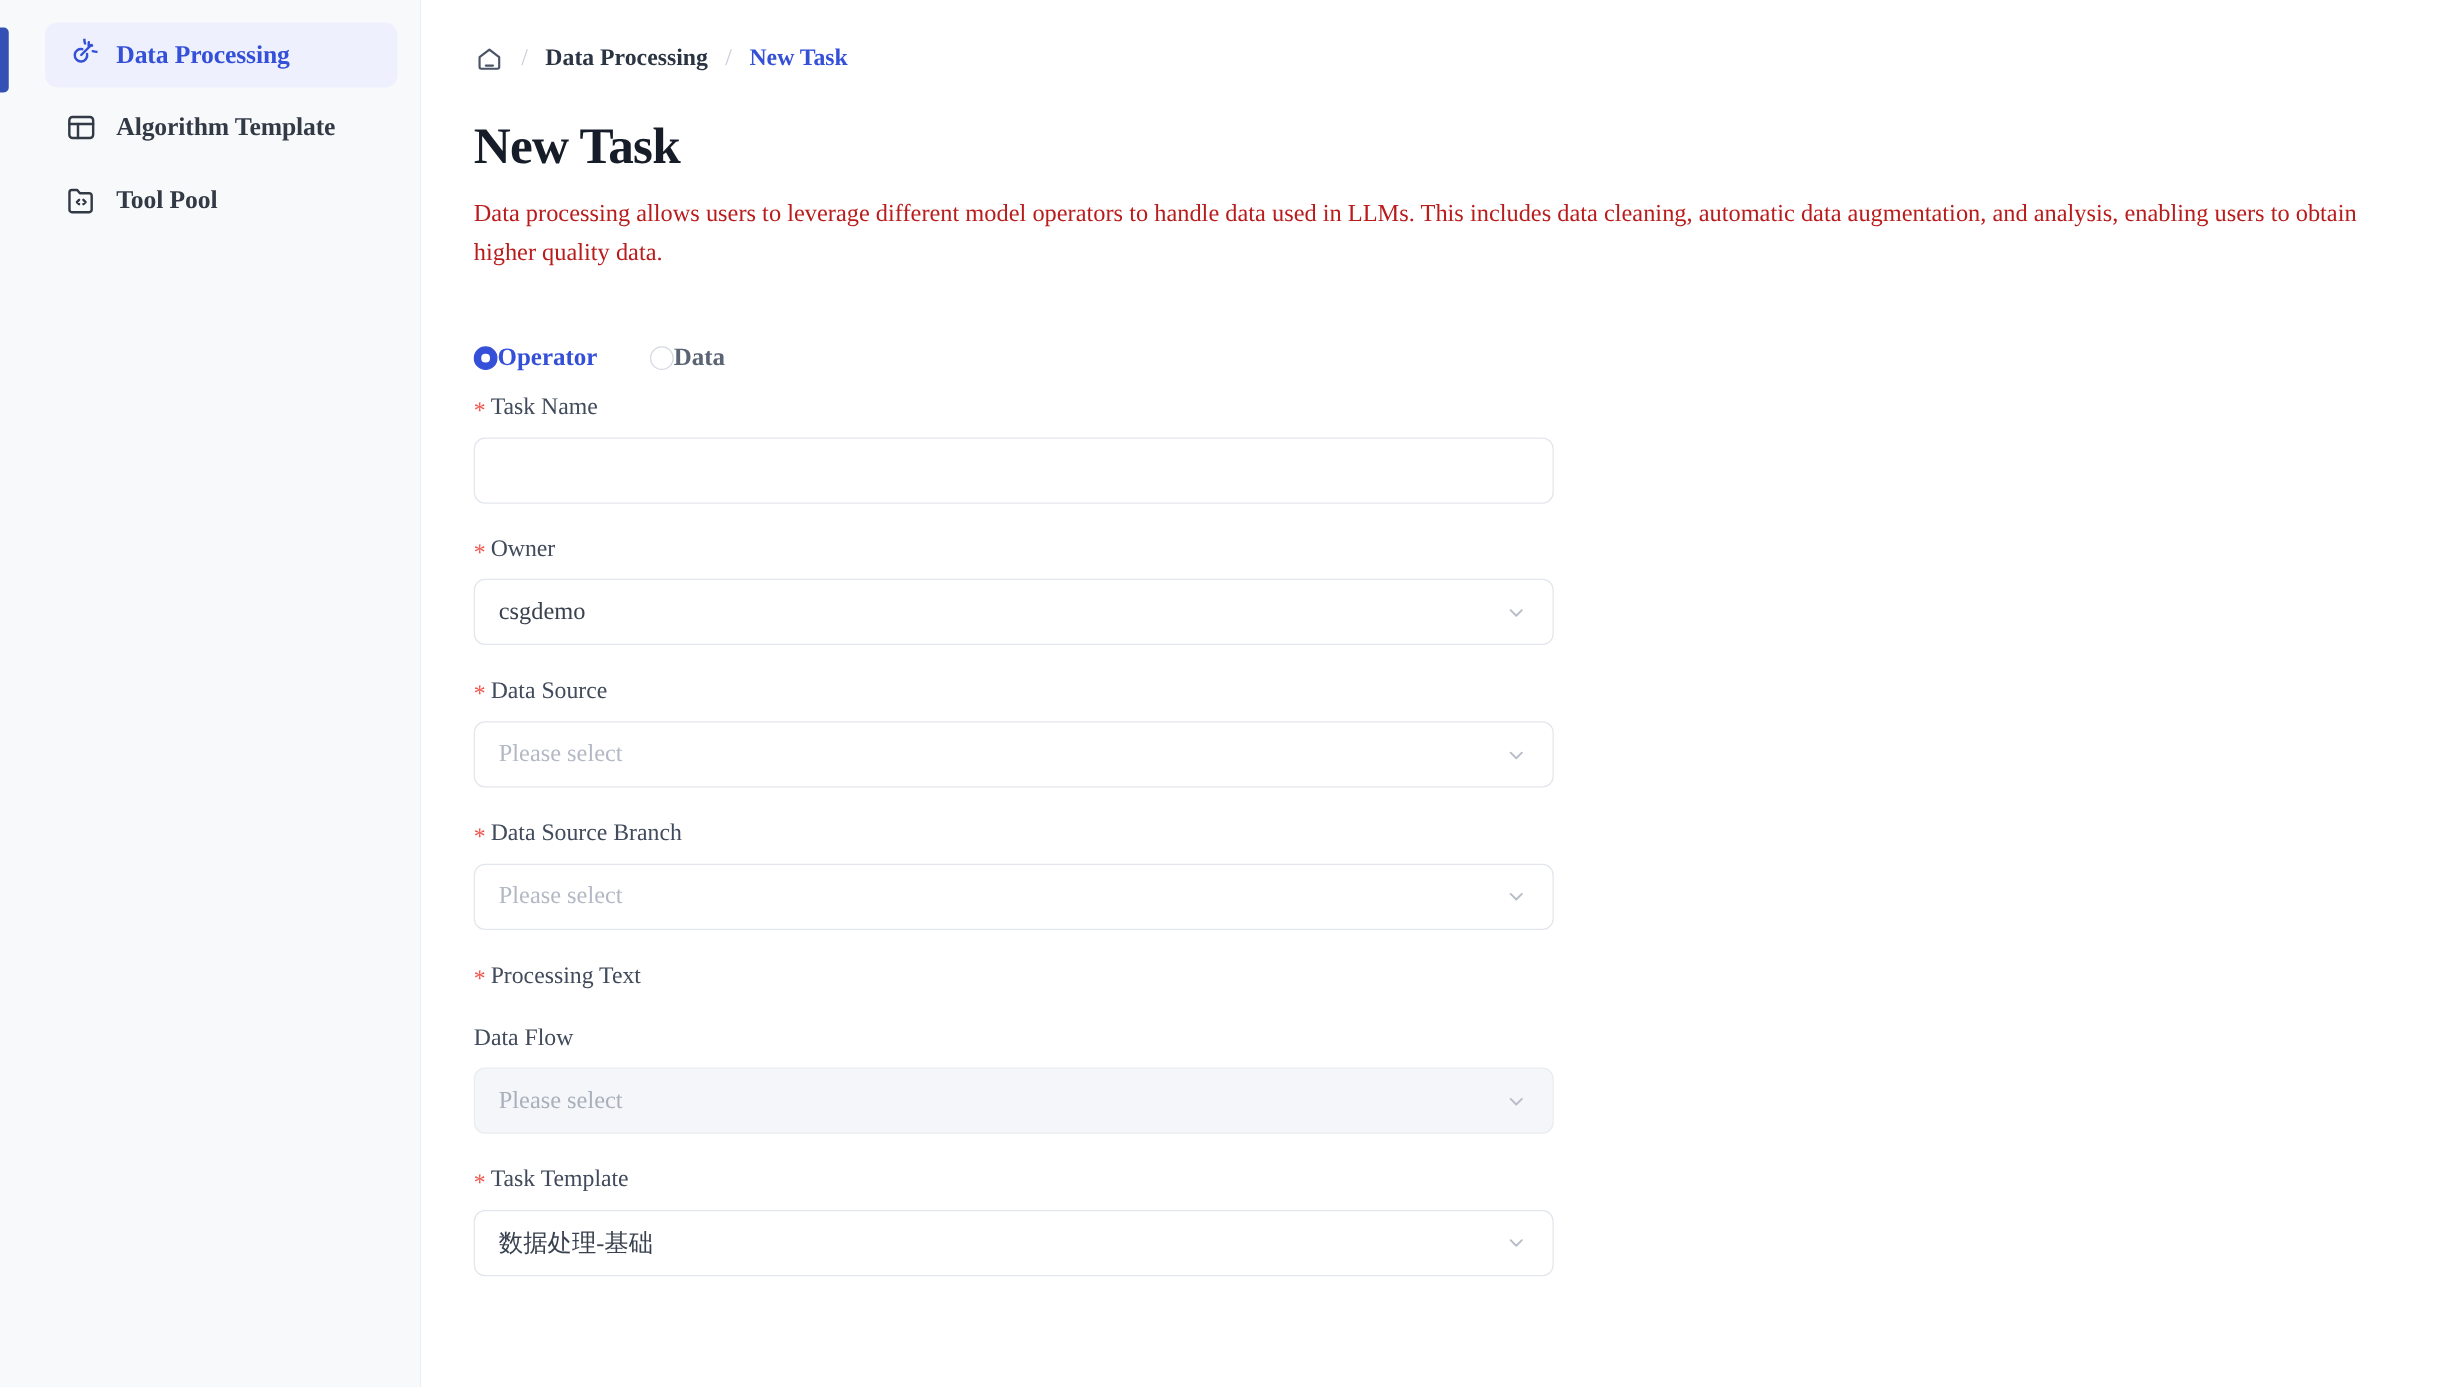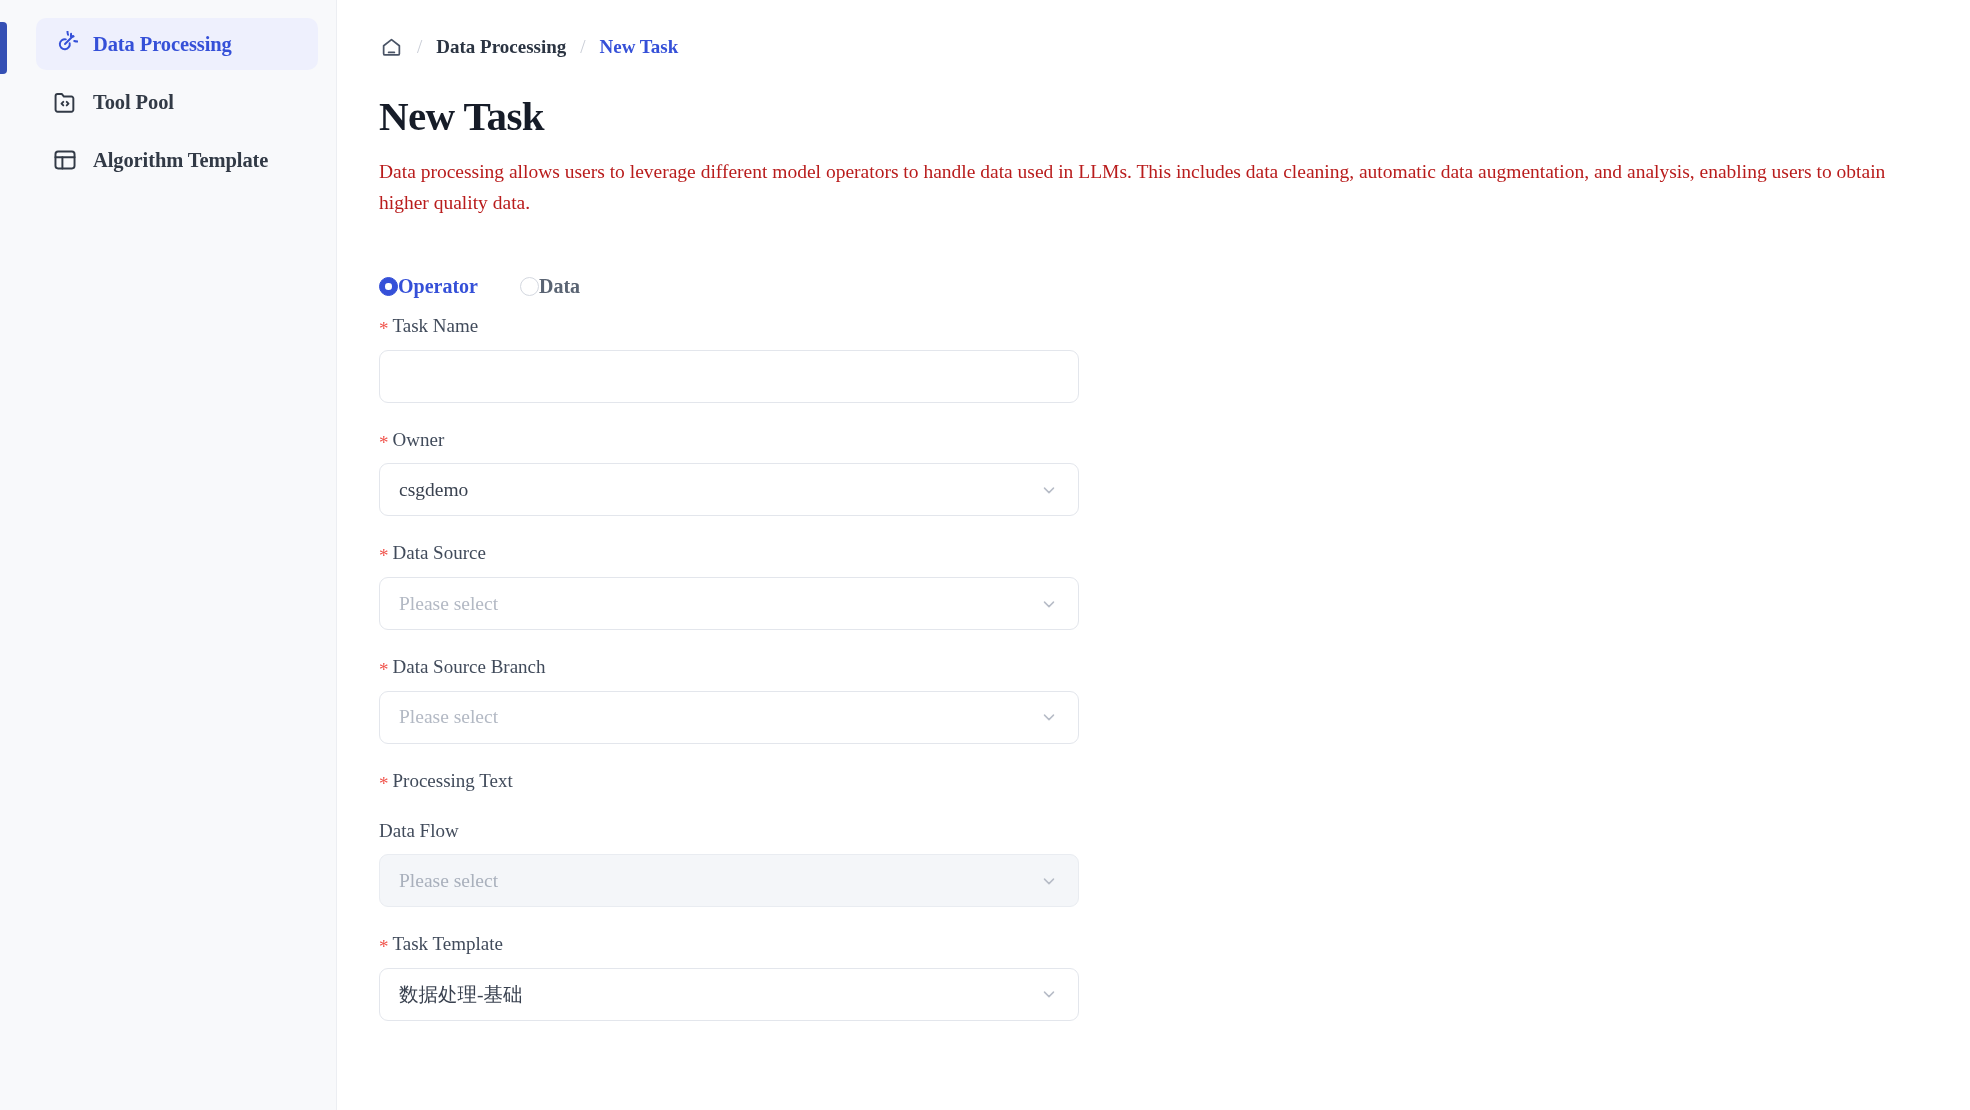--- a/index.html
+++ b/index.html
@@ -198,21 +198,21 @@
   }
   .req-star {
     color: #f0544c;
     font-size: 19px;
     line-height: 1;
     position: relative;
     top: 3px;
   }
 
   .control {
-    width: 700px;
+    width: 864px;
     height: 53px;
     border: 1px solid #e3e6ec;
     border-radius: 9px;
     background: #ffffff;
     display: flex;
     align-items: center;
     padding: 0 19px;
     font-size: 19.5px;
     color: #39414f;
     cursor: text;
@@ -255,37 +255,37 @@
             <path d="M12 12 19.4 4.6"></path>
             <path d="M17.6 2.6l-.2 2.6 2.6-.2"></path>
           </svg>
         </span>
         <span>Data Processing</span>
       </li>
 
       <li class="nav-item">
         <span class="nav-icon">
           <svg width="26" height="26" viewBox="0 0 24 24" fill="none" stroke="#323a46" stroke-width="1.8" stroke-linecap="round" stroke-linejoin="round">
+            <rect x="3.2" y="4.2" width="17.6" height="15.6" rx="2.4"></rect>
+            <path d="M3.2 9.4h17.6"></path>
+            <path d="M9.6 9.4v10.4"></path>
+          </svg>
+        </span>
+        <span>Algorithm Template</span>
+      </li>
+
+      <li class="nav-item">
+        <span class="nav-icon">
+          <svg width="26" height="26" viewBox="0 0 24 24" fill="none" stroke="#323a46" stroke-width="1.8" stroke-linecap="round" stroke-linejoin="round">
             <path d="M3.3 19.2V6.4a1.8 1.8 0 0 1 1.8-1.8h3.9l2 2.4h6.9a1.8 1.8 0 0 1 1.8 1.8v10.4a1.8 1.8 0 0 1-1.8 1.8H5.1a1.8 1.8 0 0 1-1.8-1.8z"></path>
             <path d="M10.4 11.9 8.8 13.5l1.6 1.6"></path>
             <path d="M13.6 11.9l1.6 1.6-1.6 1.6"></path>
           </svg>
         </span>
         <span>Tool Pool</span>
-      </li>
-
-      <li class="nav-item">
-        <span class="nav-icon">
-          <svg width="26" height="26" viewBox="0 0 24 24" fill="none" stroke="#323a46" stroke-width="1.8" stroke-linecap="round" stroke-linejoin="round">
-            <rect x="3.2" y="4.2" width="17.6" height="15.6" rx="2.4"></rect>
-            <path d="M3.2 9.4h17.6"></path>
-            <path d="M9.6 9.4v10.4"></path>
-          </svg>
-        </span>
-        <span>Algorithm Template</span>
       </li>
 
     </ul>
   </aside>
 
   <main id="main">
     <div class="main-inner">
 
       <nav id="breadcrumb">
         <span class="home-icon">

